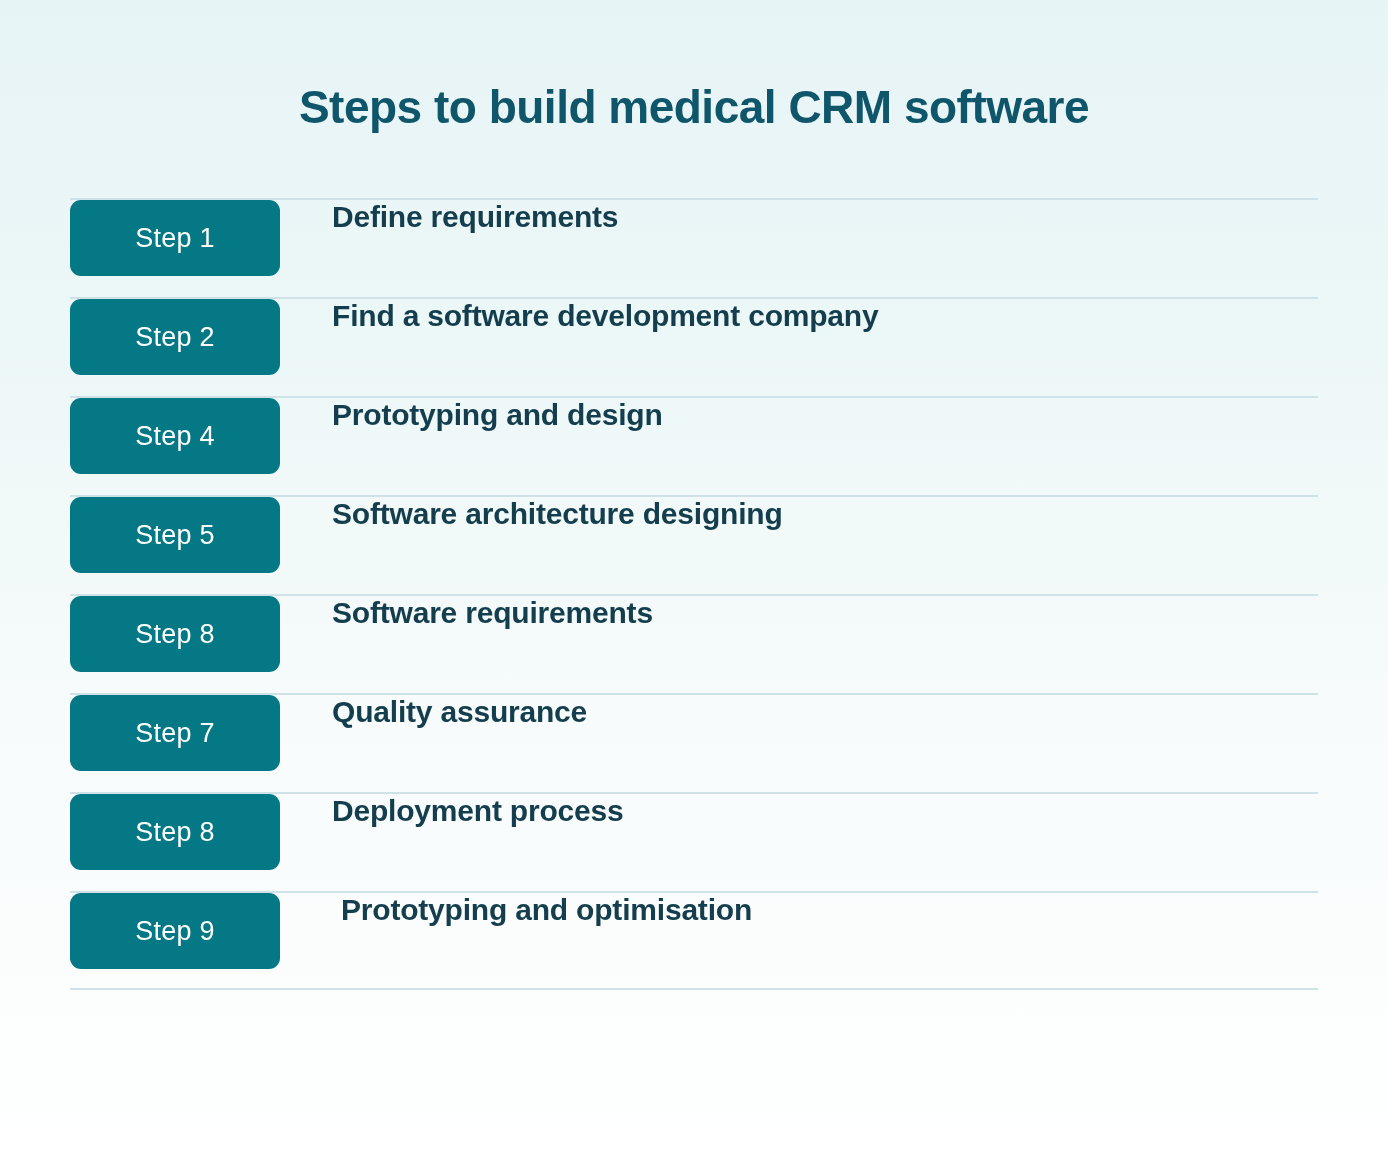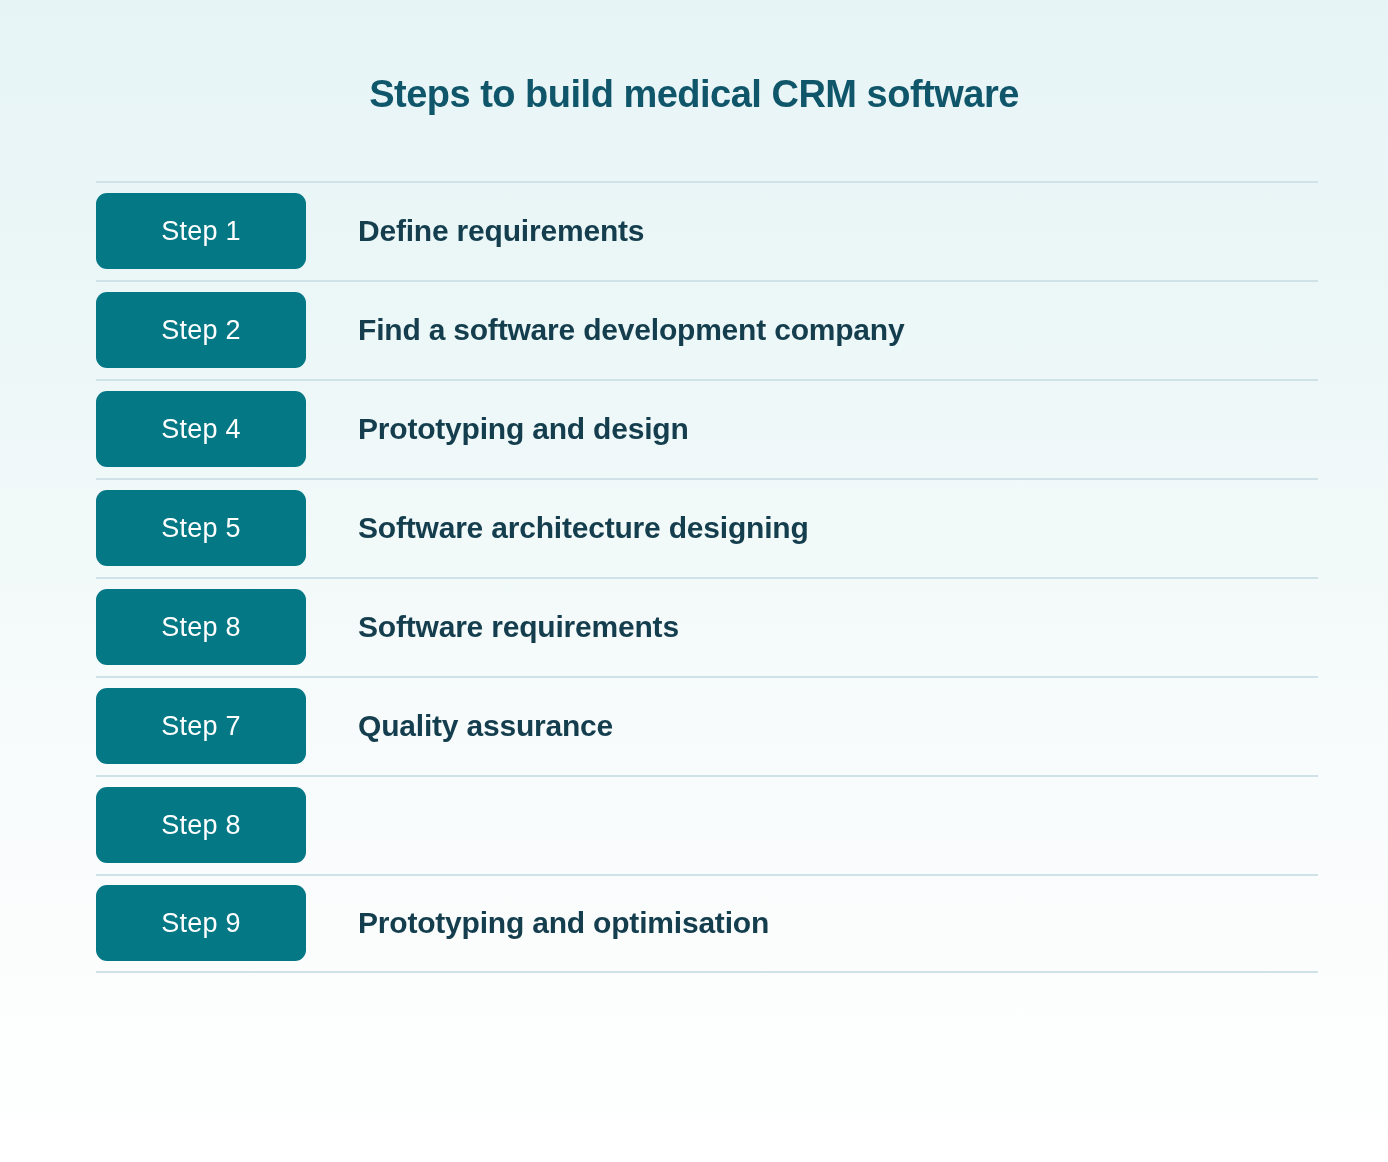--- a/index.html
+++ b/index.html
@@ -16,42 +16,41 @@
       #f7fbfb 62%,
       var(--bg-bottom, #ffffff) 100%);
     overflow: hidden;
   }
   .page {
     width: 1388px;
     height: 1162px;
     box-sizing: border-box;
   }
   .title {
-    margin: 4px;
+    margin: 12px;
     padding-top: 68px;
     text-align: center;
-    font-size: 38px;
+    font-size: 46px;
     line-height: 1.2;
     font-weight: 800;
     letter-spacing: -0.5px;
     color: var(--title-color, #10566a);
   }
   .steps {
     margin: 63px 70px 0 70px;
   }
   .step-row {
     box-sizing: border-box;
     height: 99px;
     border-top: 2px solid var(--divider-color, #cfe2e8);
     display: flex;
-    align-items: center;
-    margin-left: 26px;
   }
   .step-row:last-child {
     border-bottom: 2px solid var(--divider-color, #cfe2e8);
+    gap: 9px;
   }
   .step-badge {
     box-sizing: border-box;
     width: 210px;
     height: 76px;
     flex: 0 0 210px;
     background: var(--badge-color, #047885);
     border-radius: 11px;
     display: flex;
     align-items: center;
@@ -102,20 +101,21 @@
     <div class="step-label">Software requirements</div>
   </div>
 
   <div class="step-row">
     <div class="step-badge">Step 7</div>
     <div class="step-label">Quality assurance</div>
   </div>
 
   <div class="step-row">
     <div class="step-badge">Step 8</div>
+    <div class="step-label">Deployment process</div>
   </div>
 
   <div class="step-row">
     <div class="step-badge">Step 9</div>
     <div class="step-label">Prototyping and optimisation</div>
   </div>
 </div>
 </div>
 
 </body></html>

